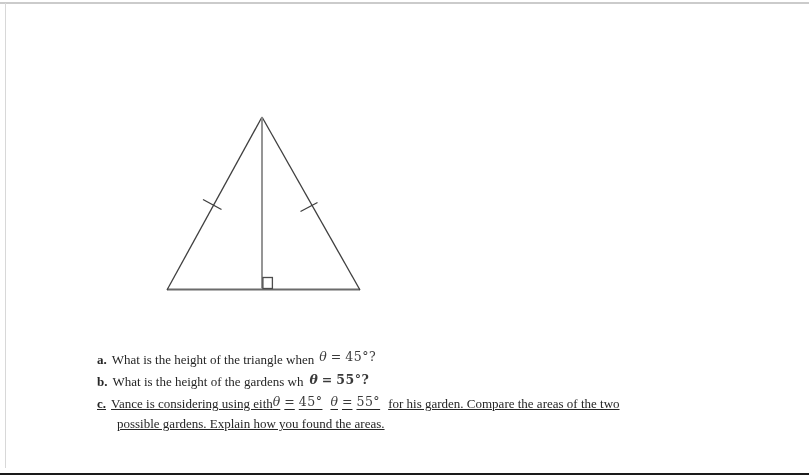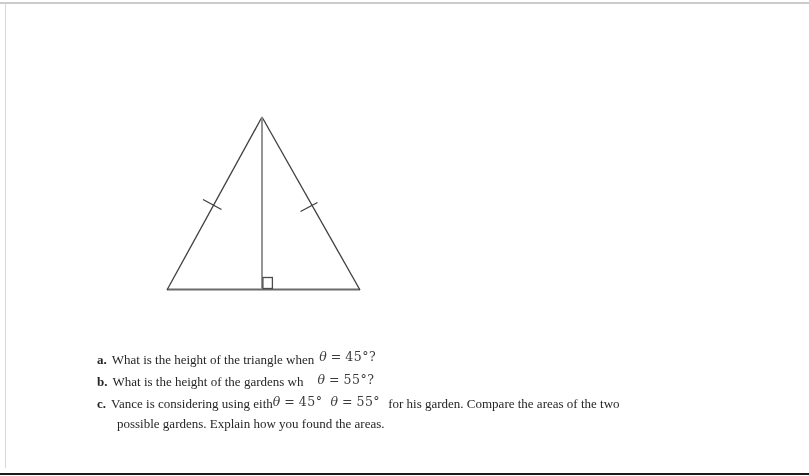--- a/index.html
+++ b/index.html
@@ -16,34 +16,34 @@
 
   .figure { position:absolute; left:150px; top:100px; }
 
   .questions {
     position:absolute; left:97px; top:347px;
     color:#262626;
     font-size:13px; line-height:20px;
     width:660px;
   }
   .q { margin:0; white-space:nowrap; }
-  .q-c { padding-left:20px; text-indent:-20px; }
+  .q-c { padding-left:20px; text-indent:-20px;text-decoration:underline; }
   .q-label { font-weight:bold; margin-right:5px; }
   .math {
     font-family:"DejaVu Serif",serif;
     font-size:12.5px;
     color:#3a3a3a;
     vertical-align:2px;
     white-space:nowrap;
   }
   .math .theta { font-style:italic; font-family:"DejaVu Serif",serif; }
   .math .eq  { margin:0 4px; }
   .math .val { letter-spacing:0.5px; }
   .math-raised { vertical-align:3px; }
-  .gap-sm { margin-left:14px; }
+  .gap-sm { margin-left:6px;font-weight:bold; }
   .gap-md { margin-left:5px; }
   .gap-lg { margin-left:8px; }
 </style>
 </head>
 <body>
 
 <div class="page">
   <div class="border-top"></div>
   <div class="border-left"></div>
   <div class="border-bottom"></div>

